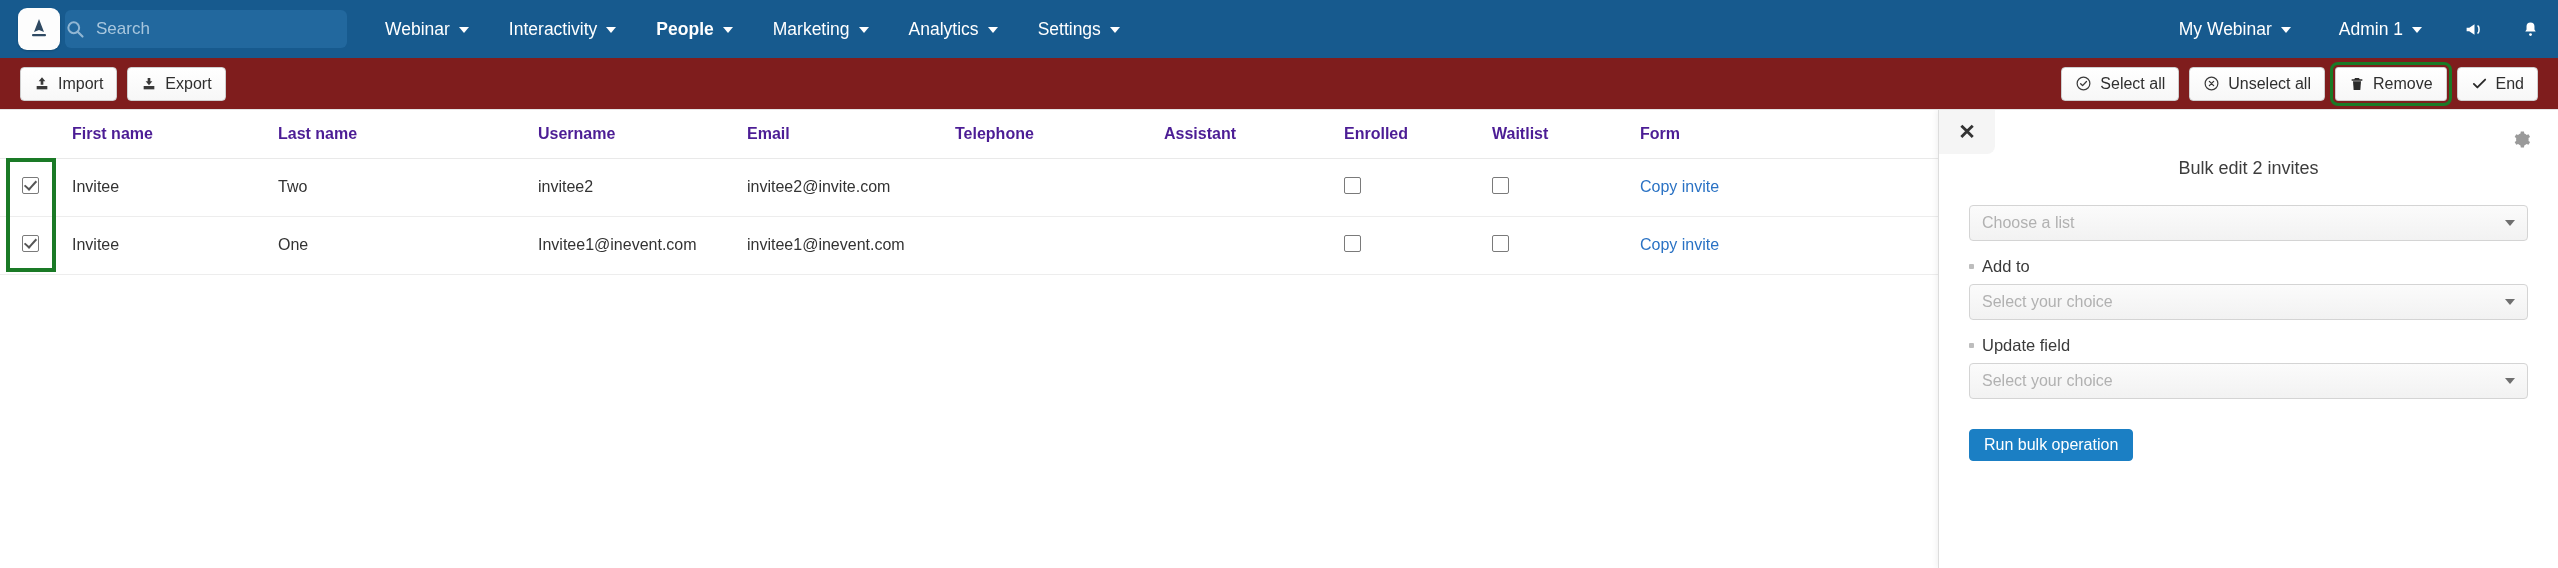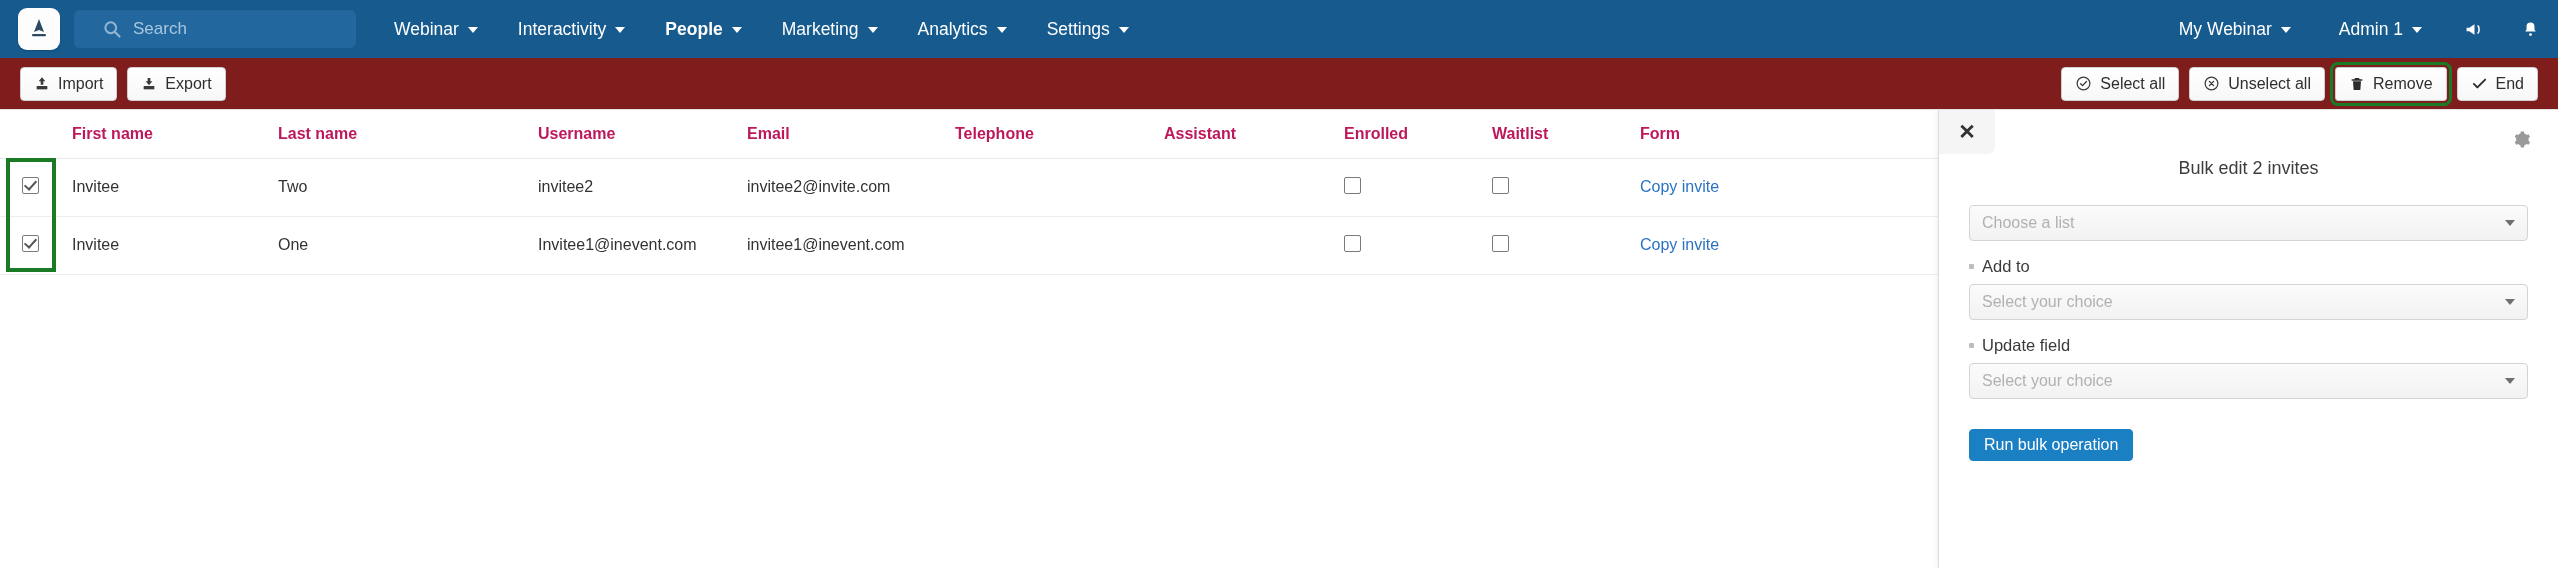--- a/index.html
+++ b/index.html
@@ -22,26 +22,26 @@
   .logo-btn {
     width: 42px; height: 42px;
     margin-left: 18px;
     background: #fdfdfd;
     border-radius: 9px;
     display: flex; align-items: center; justify-content: center;
     flex: 0 0 auto;
     box-shadow: 0 1px 2px rgba(0,0,0,.18);
   }
   .search-wrap {
-    margin-left: 14px;
+    margin-left: 5px;
     width: 282px; height: 38px;
     background: #22689e;
     border-radius: 6px;
     display: flex; align-items: center;
-    padding: 0 28px;
+    padding: 0 0;
     flex: 0 0 auto;
   }
   .search-ico { width: 20px; height: 20px; flex: 0 0 auto; opacity:.72; }
   .search-input {
     background: transparent; border: 0; outline: 0;
     color: #e8f1f8;
     font-family: "Liberation Sans", sans-serif;
     font-size: 17px;
     margin-left: 11px;
     width: 100%;
@@ -106,21 +106,21 @@
     border-radius: 3px;
   }
 
   
   .content { position: relative; height: calc(568px - 58px - 52px); background: #fff; }
   table.grid { width: 2558px; border-collapse: collapse; table-layout: fixed; }
   table.grid th {
     text-align: left;
     font-size: 16px;
     font-weight: bold;
-    color: #be185d;
+    color: #4c1d95;
     padding: 14px 0 14px 0;
     border-bottom: 1px solid #e9e9e9;
     height: 48px;
     vertical-align: middle;
   }
   table.grid td {
     font-size: 16px;
     color: #333;
     height: 58px;
     border-bottom: 1px solid #ededed;

